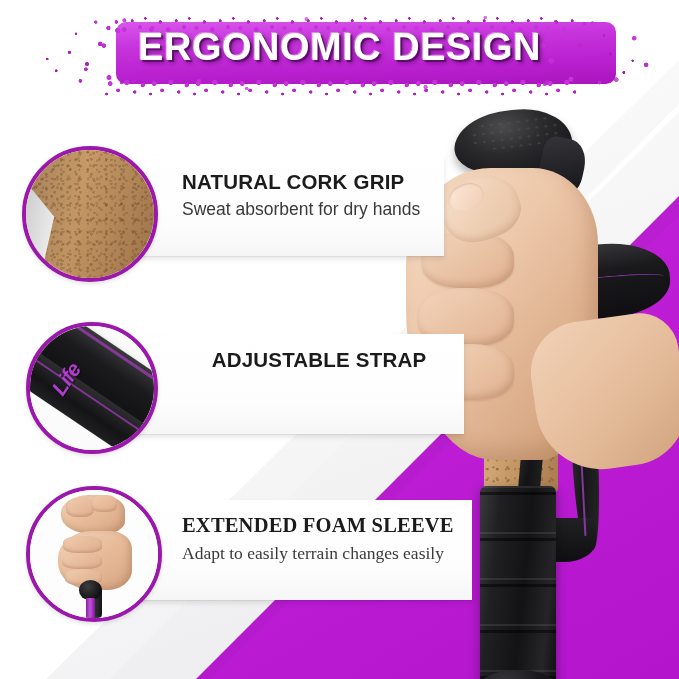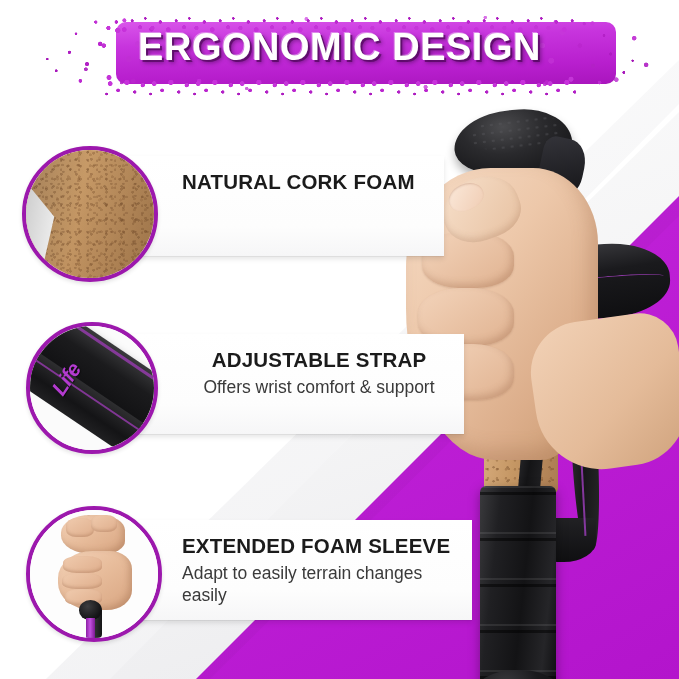--- a/index.html
+++ b/index.html
@@ -164,21 +164,21 @@
 
   
   .feature{
     position:absolute;
     left:0;
     width:460px;
     height:108px;
   }
   #feature-0{ top:152px; }
   #feature-1{ top:330px; }
-  #feature-2{ top:516px; }
+  #feature-2{ top:496px;font-family:Liberation Serif, serif; }
 
   .panel{
     position:absolute;
     left:72px; top:4px;
     width:388px; height:100px;
     background:linear-gradient(180deg,#ffffff 0%,#fdfdfd 70%,#f6f6f7 100%);
     box-shadow:0 3px 5px rgba(0,0,0,.10), 0 1px 0 rgba(0,0,0,.05);
   }
   #feature-0 .panel{ width:372px; }
   #feature-1 .panel{ width:392px;text-align:center; }
@@ -531,37 +531,37 @@
       <div class="fringe r"></div>
       <div class="fringe-h top"></div>
       <div class="fringe-h bot"></div>
     </div>
     <div class="banner-title">ERGONOMIC DESIGN</div>
   </div>
 
   <div class="feature" id="feature-0">
     <div class="panel">
       <div class="panel-text">
-        <div class="f-title">NATURAL CORK FOAM</div>
+        <div class="f-title">NATURAL CORK GRIP</div>
+        <div class="f-sub">Sweat absorbent for dry hands</div>
       </div>
     </div>
     <div class="circle">
       <div class="circle-inner">
         <div class="cork"></div>
         <div class="cork-edge"></div>
         <div class="cork-shade"></div>
       </div>
     </div>
   </div>
 
   <div class="feature" id="feature-1">
     <div class="panel">
       <div class="panel-text">
         <div class="f-title">ADJUSTABLE STRAP</div>
-        <div class="f-sub">Offers wrist comfort &amp; support</div>
       </div>
     </div>
     <div class="circle">
       <div class="circle-inner">
         <div class="strap-bg"></div>
         <div class="strap-band"></div>
         <div class="strap-band2"></div>
         <div class="strap-stripe" style="left:4%;top:2%;width:124%;height:3px;transform:rotate(34deg);transform-origin:30% 50%;"></div>
         <div class="strap-stripe" style="left:-4%;top:46%;width:124%;height:2px;transform:rotate(34deg);transform-origin:30% 50%;"></div>
         <div class="strap-logo">Life</div>

